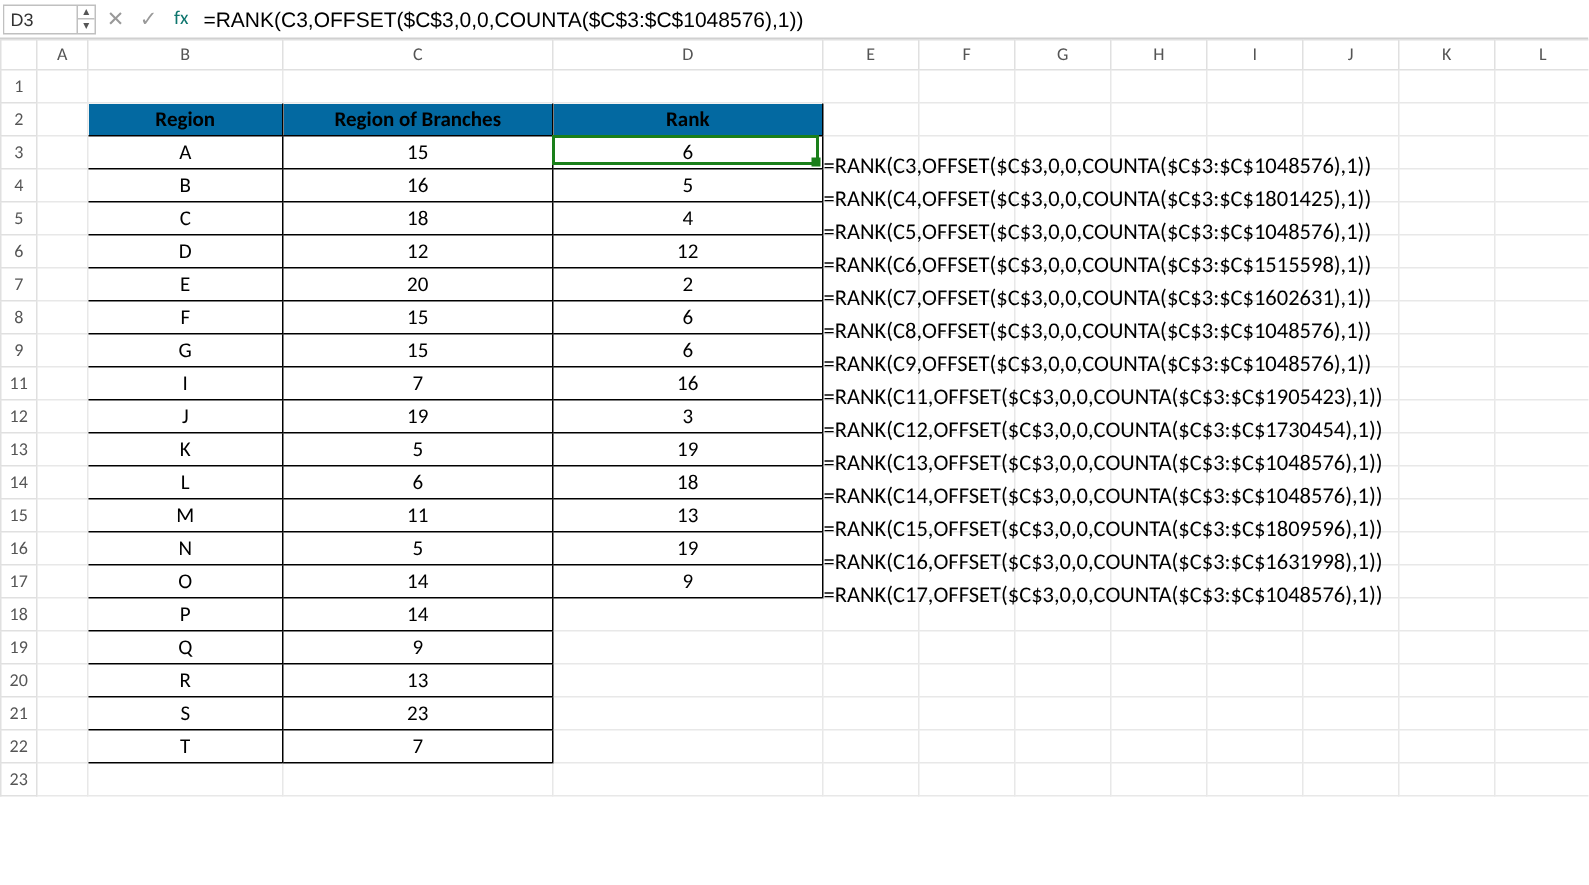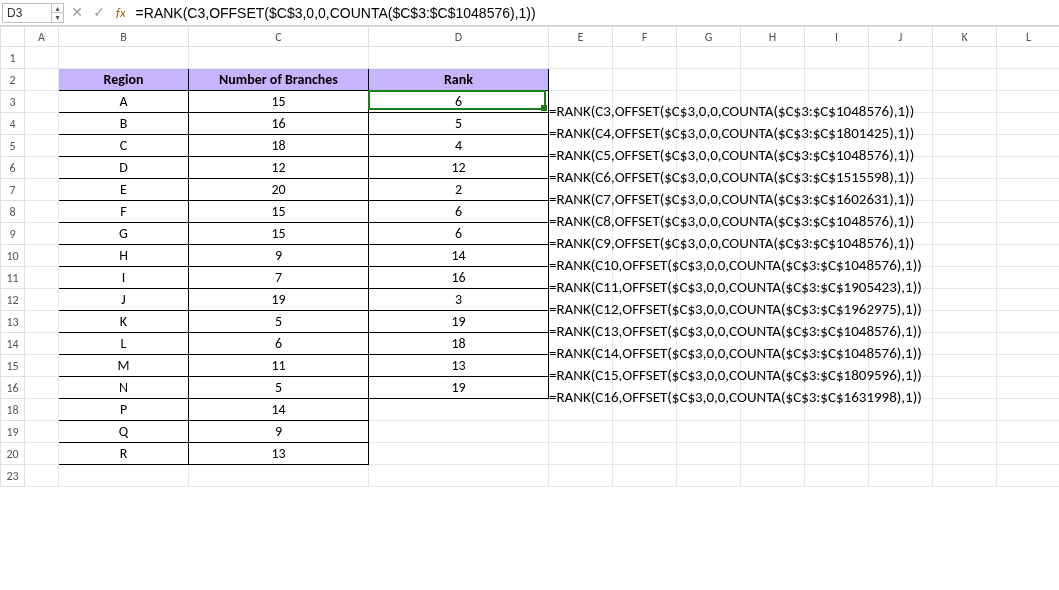--- a/index.html
+++ b/index.html
@@ -60,23 +60,22 @@
 
   .fb-btn {
     color: #999;
     width: 18px;
     text-align: center;
     cursor: pointer;
     font-size: 14px;
   }
   .fb-btn.accept { color: #999; }
   .fx-label {
-    font-style: italic;
     font-size: 13px;
-    color: #a16207;
+    color: #0f766e;
     padding: 0 4px;
     cursor: pointer;
   }
   .formula-input {
     flex: 1;
     border: none;
     outline: none;
     font-size: 14px;
     height: 20px;
     padding: 0 2px;
@@ -124,21 +123,21 @@
   .col-F  { width: 64px; }
   .col-G  { width: 64px; }
   .col-H  { width: 64px; }
   .col-I  { width: 64px; }
   .col-J  { width: 64px; }
   .col-K  { width: 64px; }
   .col-L  { width: 64px; }
 
   
   .data-hdr {
-    background: #c4b5fd;
+    background: #0369a1;
     color: #fff;
     font-weight: bold;
     text-align: center;
     border: 1px solid #000 !important;
     font-size: 15px;
     margin-left: 28px;
   }
   .data-cell {
     border: 1px solid #000 !important;
     text-align: center;
@@ -239,21 +238,21 @@
           <td class="cell"></td>
           <td class="cell"></td>
           <td class="cell"></td>
           <td class="cell"></td>
           <td class="cell"></td>
         </tr>
         <tr>
           <th class="rowhdr">2</th>
           <td class="cell"></td>
           <td class="cell data-hdr">Region</td>
-          <td class="cell data-hdr">Number of Branches</td>
+          <td class="cell data-hdr">Region of Branches</td>
           <td class="cell data-hdr">Rank</td>
           <td class="cell"></td>
           <td class="cell"></td>
           <td class="cell"></td>
           <td class="cell"></td>
           <td class="cell"></td>
           <td class="cell"></td>
           <td class="cell"></td>
           <td class="cell"></td>
         </tr>
@@ -370,37 +369,20 @@
           </td>
           <td class="cell"></td>
           <td class="cell"></td>
           <td class="cell"></td>
           <td class="cell"></td>
           <td class="cell"></td>
           <td class="cell"></td>
           <td class="cell"></td>
         </tr>
         <tr>
-          <th class="rowhdr">10</th>
-          <td class="cell"></td>
-          <td class="cell data-cell">H</td>
-          <td class="cell data-cell">9</td>
-          <td class="cell data-cell">14</td>
-          <td class="cell holds-formula">
-            <span class="formula-text">=RANK(C10,OFFSET($C$3,0,0,COUNTA($C$3:$C$1048576),1))</span>
-          </td>
-          <td class="cell"></td>
-          <td class="cell"></td>
-          <td class="cell"></td>
-          <td class="cell"></td>
-          <td class="cell"></td>
-          <td class="cell"></td>
-          <td class="cell"></td>
-        </tr>
-        <tr>
           <th class="rowhdr">11</th>
           <td class="cell"></td>
           <td class="cell data-cell">I</td>
           <td class="cell data-cell">7</td>
           <td class="cell data-cell">16</td>
           <td class="cell holds-formula">
             <span class="formula-text">=RANK(C11,OFFSET($C$3,0,0,COUNTA($C$3:$C$1905423),1))</span>
           </td>
           <td class="cell"></td>
           <td class="cell"></td>
@@ -410,21 +392,21 @@
           <td class="cell"></td>
           <td class="cell"></td>
         </tr>
         <tr>
           <th class="rowhdr">12</th>
           <td class="cell"></td>
           <td class="cell data-cell">J</td>
           <td class="cell data-cell">19</td>
           <td class="cell data-cell">3</td>
           <td class="cell holds-formula">
-            <span class="formula-text">=RANK(C12,OFFSET($C$3,0,0,COUNTA($C$3:$C$1962975),1))</span>
+            <span class="formula-text">=RANK(C12,OFFSET($C$3,0,0,COUNTA($C$3:$C$1730454),1))</span>
           </td>
           <td class="cell"></td>
           <td class="cell"></td>
           <td class="cell"></td>
           <td class="cell"></td>
           <td class="cell"></td>
           <td class="cell"></td>
           <td class="cell"></td>
         </tr>
         <tr>
@@ -489,20 +471,37 @@
           </td>
           <td class="cell"></td>
           <td class="cell"></td>
           <td class="cell"></td>
           <td class="cell"></td>
           <td class="cell"></td>
           <td class="cell"></td>
           <td class="cell"></td>
         </tr>
         <tr>
+          <th class="rowhdr">17</th>
+          <td class="cell"></td>
+          <td class="cell data-cell">O</td>
+          <td class="cell data-cell">14</td>
+          <td class="cell data-cell">9</td>
+          <td class="cell holds-formula">
+            <span class="formula-text">=RANK(C17,OFFSET($C$3,0,0,COUNTA($C$3:$C$1048576),1))</span>
+          </td>
+          <td class="cell"></td>
+          <td class="cell"></td>
+          <td class="cell"></td>
+          <td class="cell"></td>
+          <td class="cell"></td>
+          <td class="cell"></td>
+          <td class="cell"></td>
+        </tr>
+        <tr>
           <th class="rowhdr">18</th>
           <td class="cell"></td>
           <td class="cell data-cell">P</td>
           <td class="cell data-cell">14</td>
           <td class="cell"></td>
           <td class="cell"></td>
           <td class="cell"></td>
           <td class="cell"></td>
           <td class="cell"></td>
           <td class="cell"></td>
@@ -523,20 +522,50 @@
           <td class="cell"></td>
           <td class="cell"></td>
           <td class="cell"></td>
           <td class="cell"></td>
         </tr>
         <tr>
           <th class="rowhdr">20</th>
           <td class="cell"></td>
           <td class="cell data-cell">R</td>
           <td class="cell data-cell">13</td>
+          <td class="cell"></td>
+          <td class="cell"></td>
+          <td class="cell"></td>
+          <td class="cell"></td>
+          <td class="cell"></td>
+          <td class="cell"></td>
+          <td class="cell"></td>
+          <td class="cell"></td>
+          <td class="cell"></td>
+        </tr>
+        <tr>
+          <th class="rowhdr">21</th>
+          <td class="cell"></td>
+          <td class="cell data-cell">S</td>
+          <td class="cell data-cell">23</td>
+          <td class="cell"></td>
+          <td class="cell"></td>
+          <td class="cell"></td>
+          <td class="cell"></td>
+          <td class="cell"></td>
+          <td class="cell"></td>
+          <td class="cell"></td>
+          <td class="cell"></td>
+          <td class="cell"></td>
+        </tr>
+        <tr>
+          <th class="rowhdr">22</th>
+          <td class="cell"></td>
+          <td class="cell data-cell">T</td>
+          <td class="cell data-cell">7</td>
           <td class="cell"></td>
           <td class="cell"></td>
           <td class="cell"></td>
           <td class="cell"></td>
           <td class="cell"></td>
           <td class="cell"></td>
           <td class="cell"></td>
           <td class="cell"></td>
           <td class="cell"></td>
         </tr>

